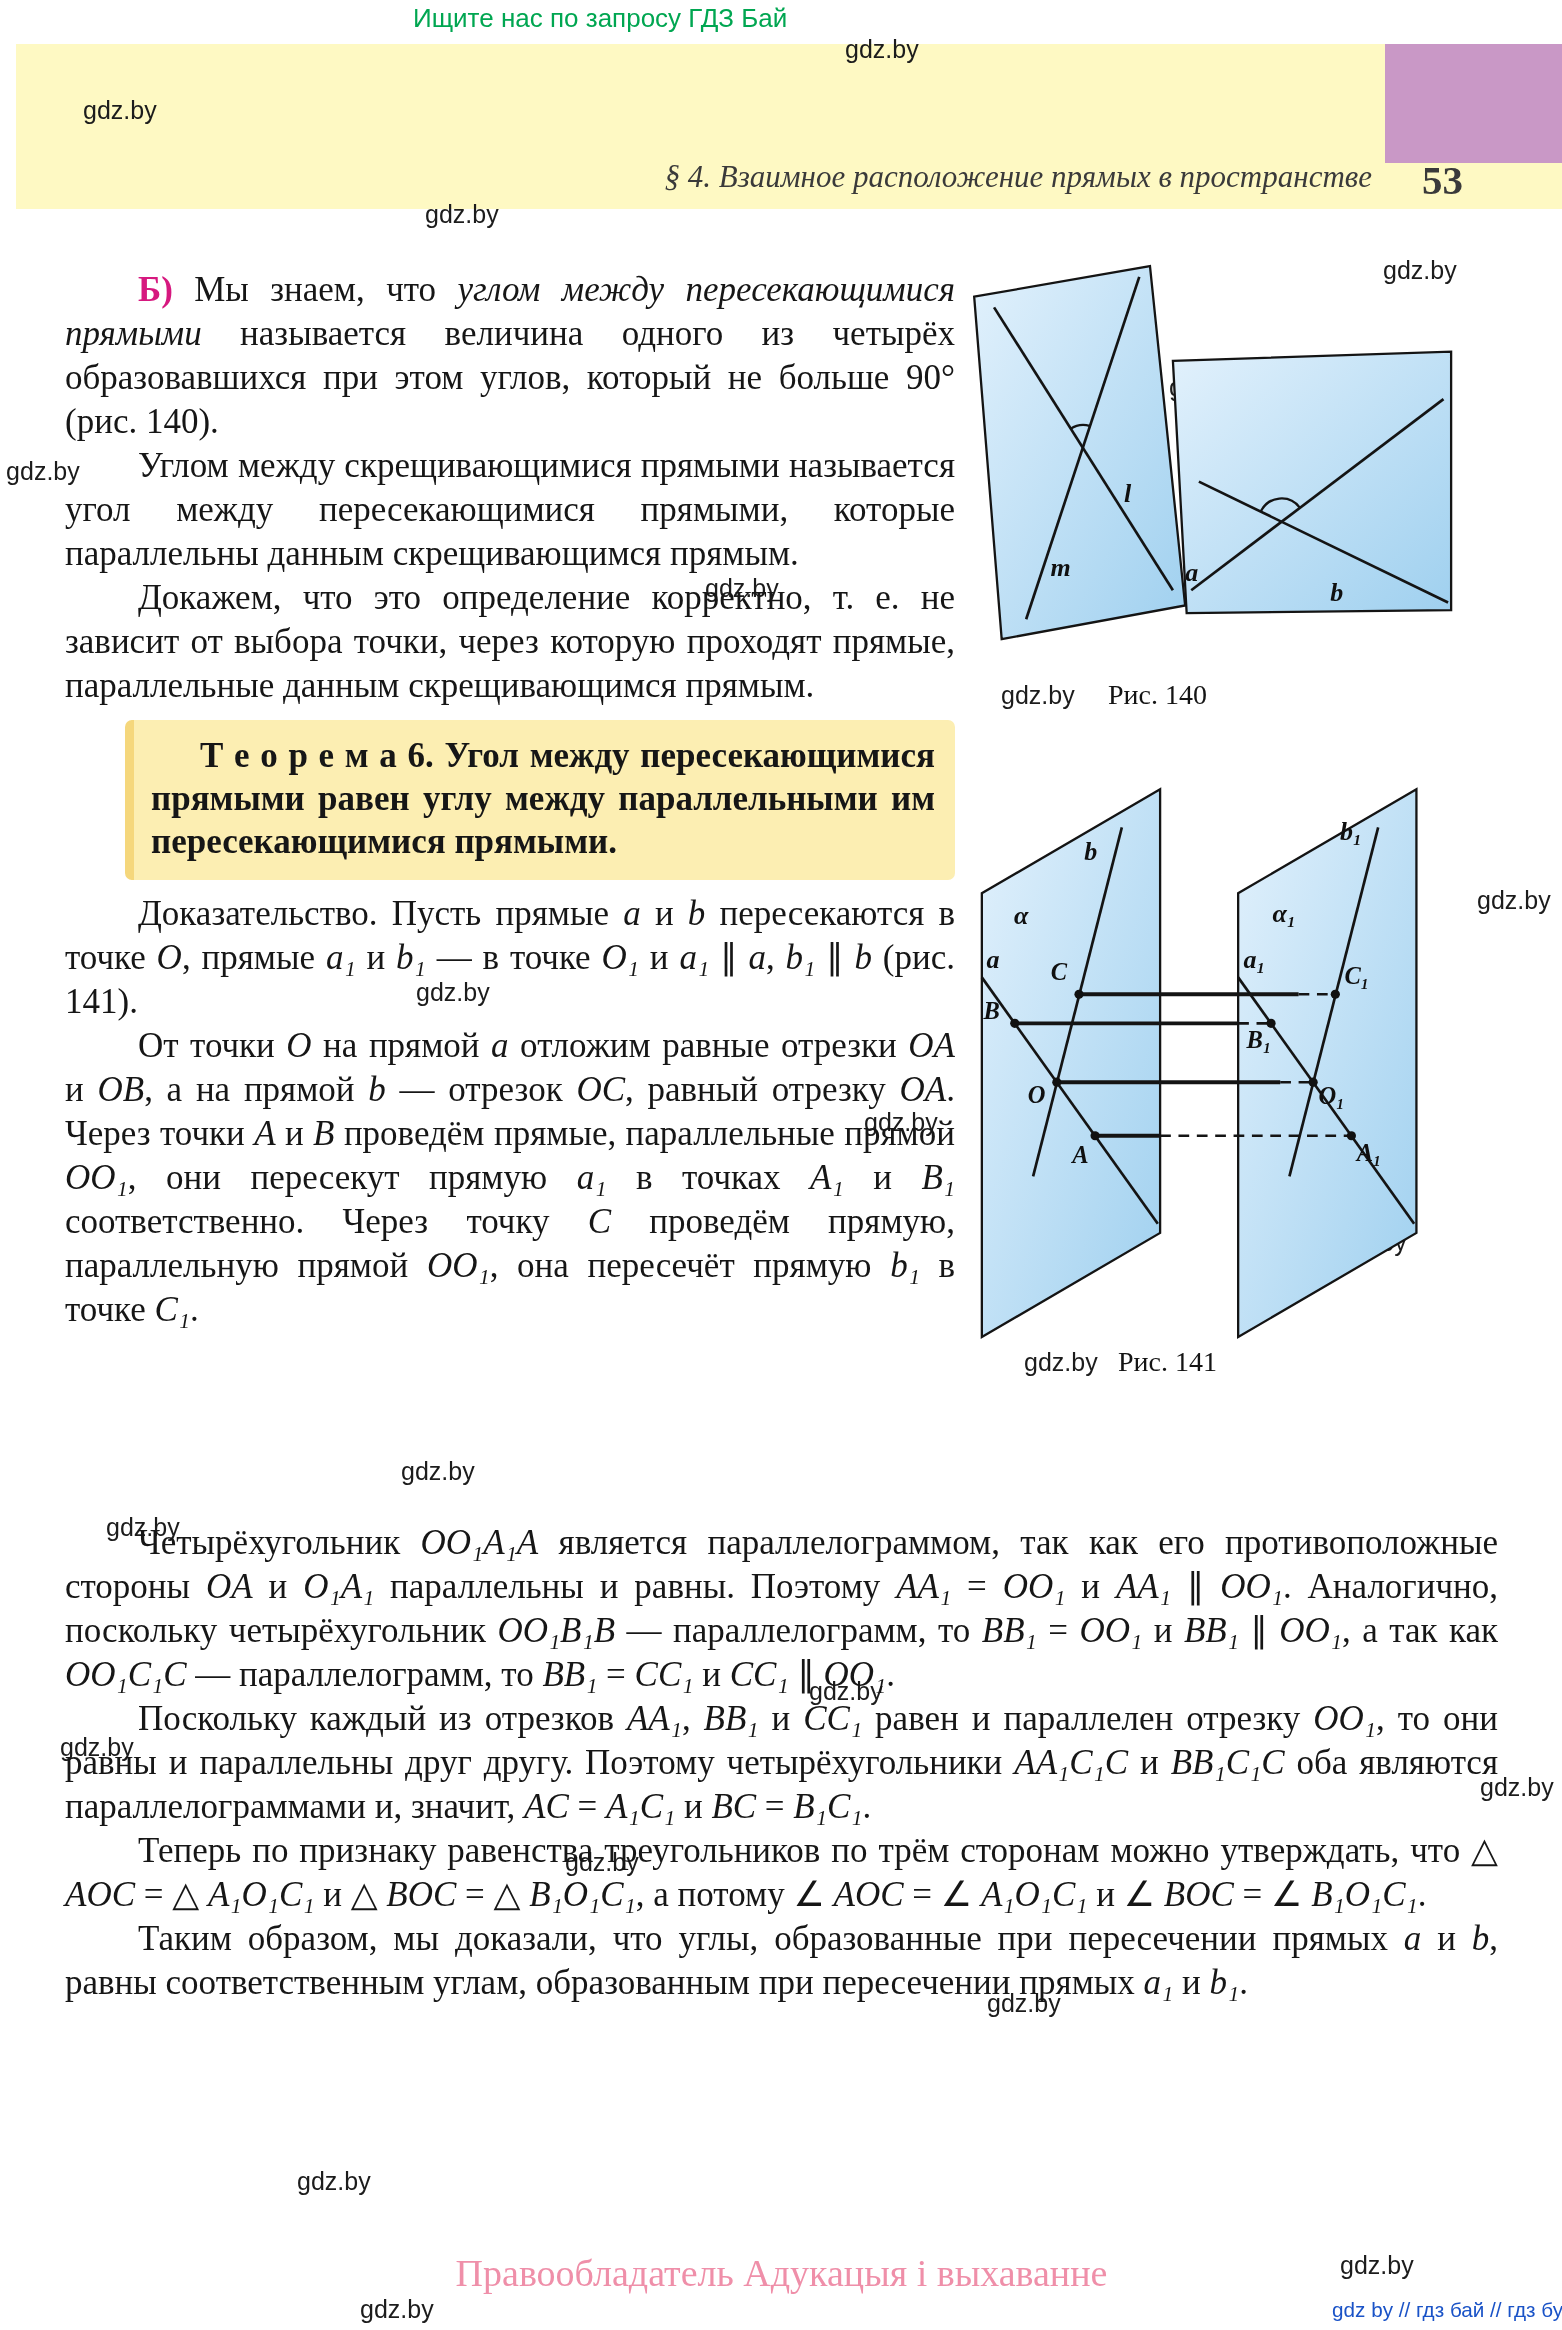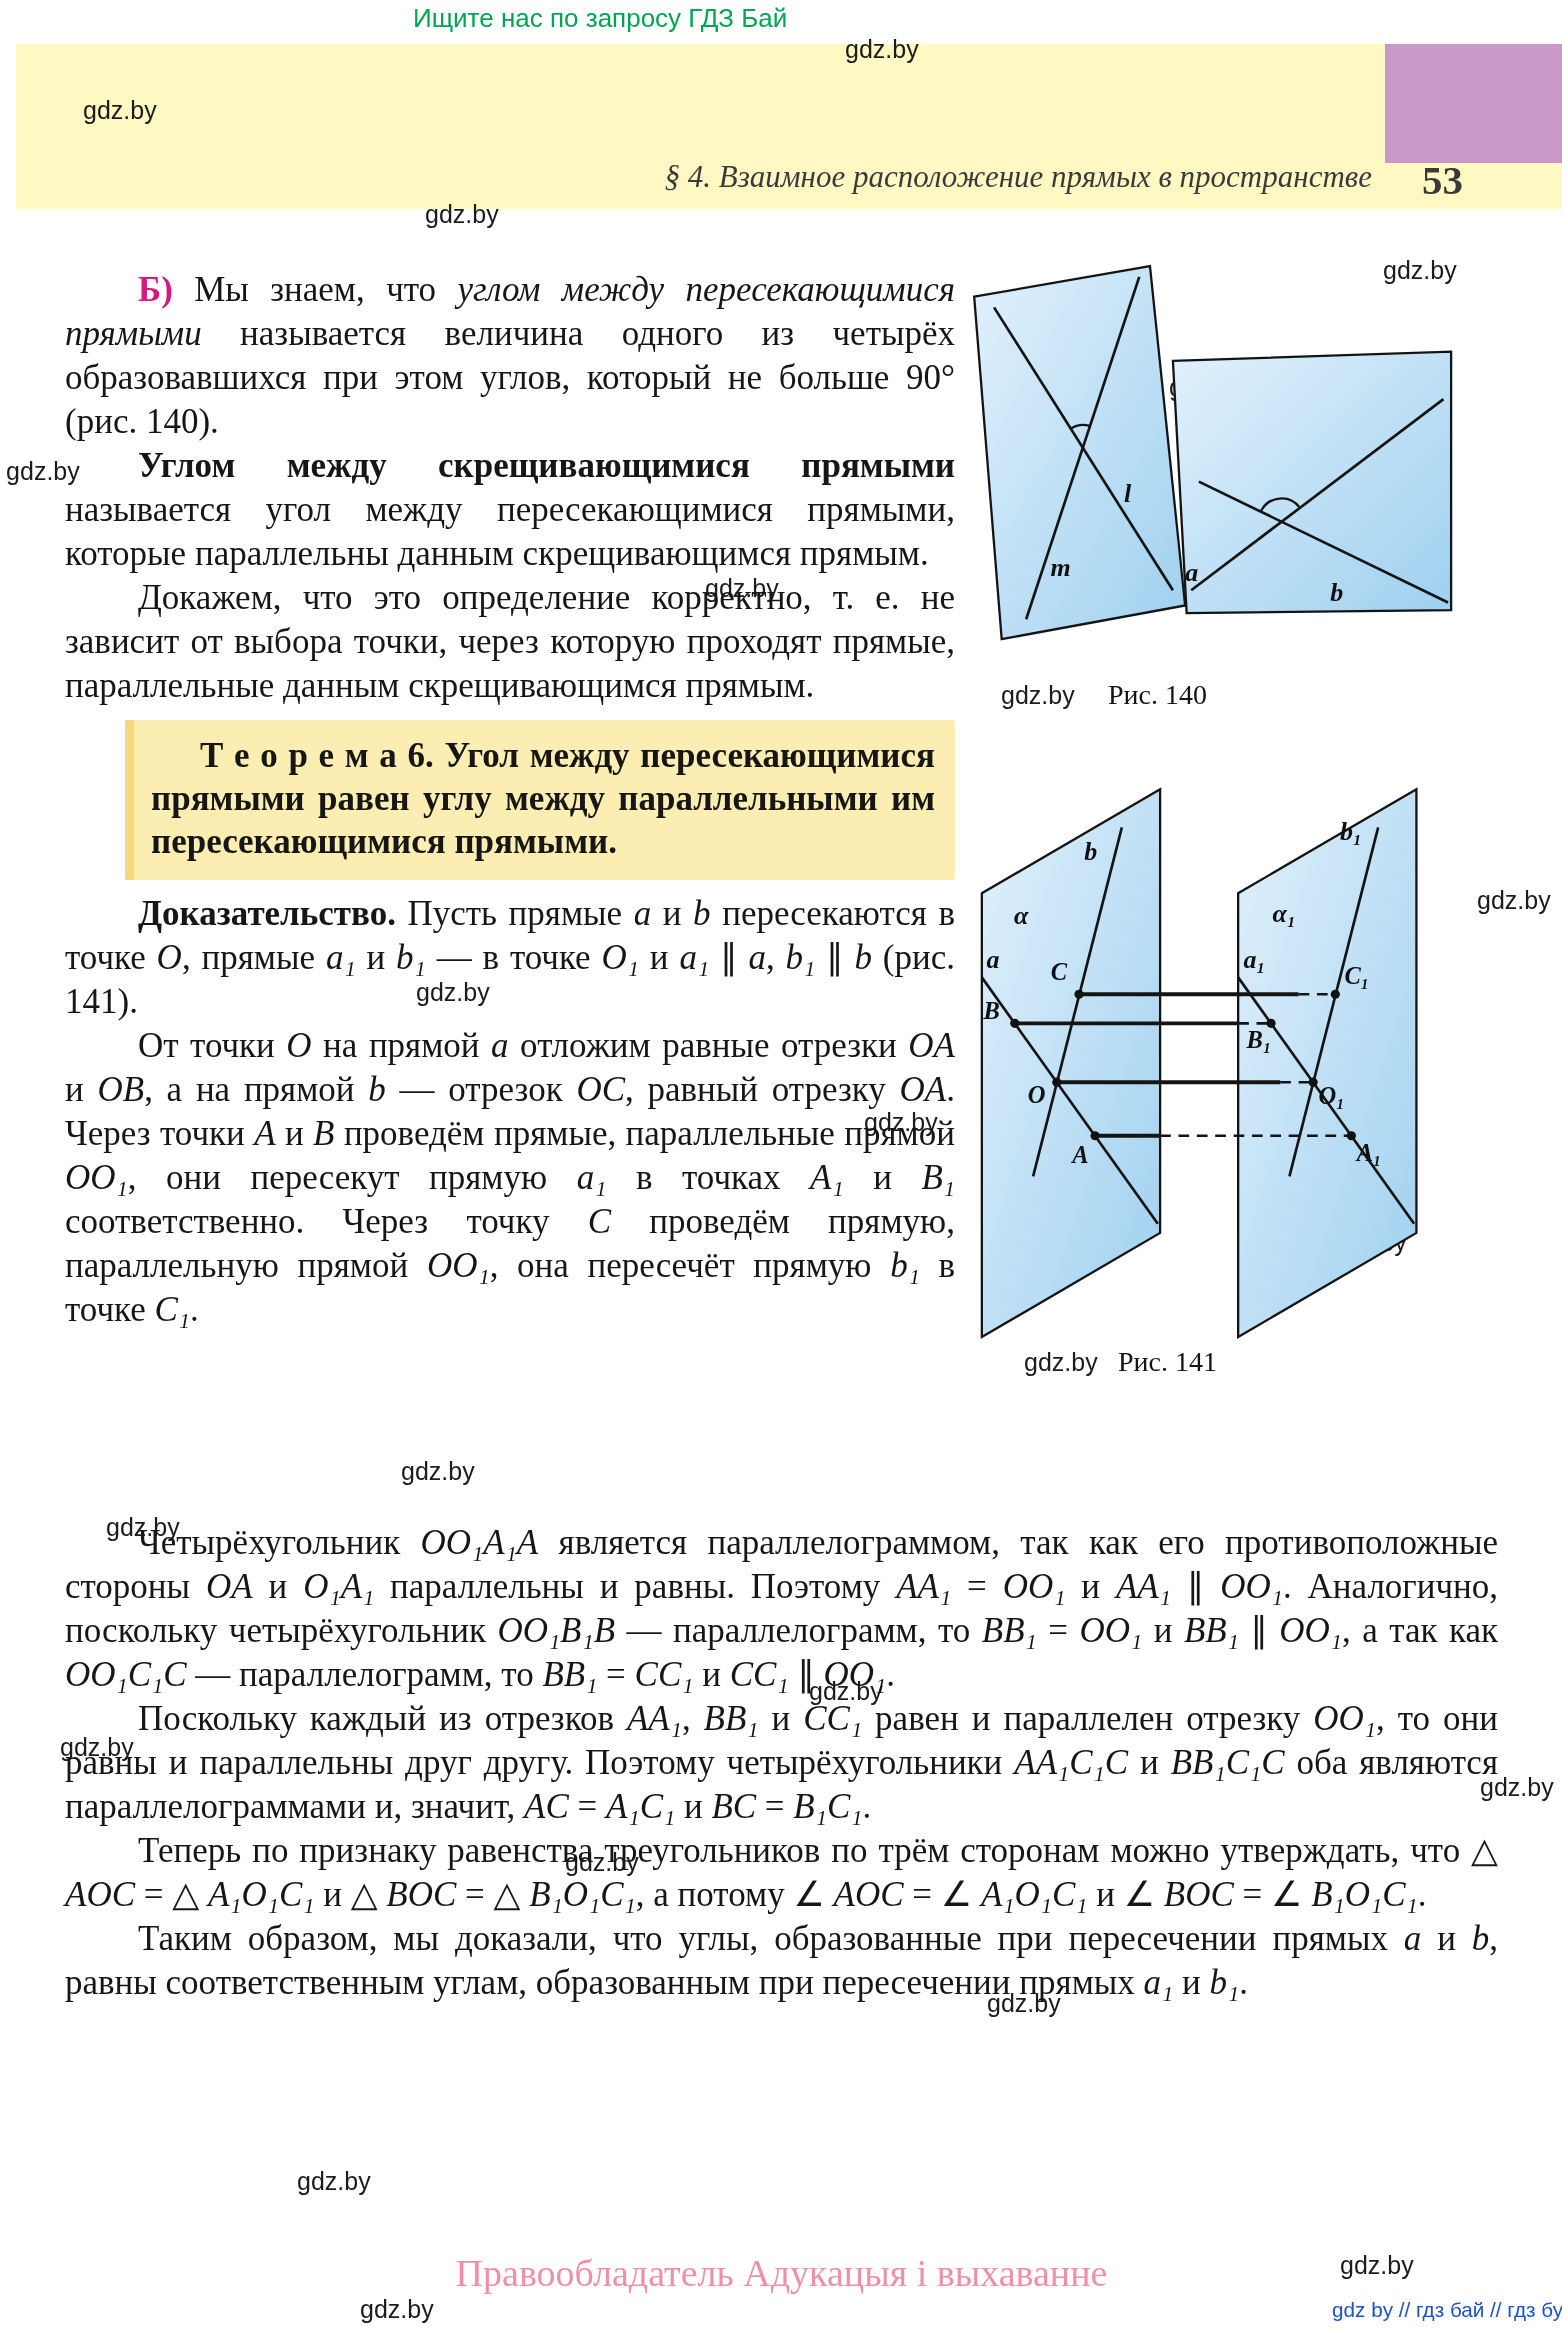--- a/index.html
+++ b/index.html
@@ -12,24 +12,24 @@
   .page-number-box{position:absolute;top:0;right:0;width:194px;height:119px;background:#c998c6;}
   .header-title{position:absolute;right:207px;top:115px;font-style:italic;font-size:31px;color:#3a3a3a;white-space:nowrap;}
   .page-number{position:absolute;right:116px;top:112px;font-weight:700;font-size:41px;color:#3a3a3a;}
 
   .wm{position:absolute;font:400 25px "Liberation Sans",sans-serif;color:#1c1c1c;white-space:nowrap;}
 
   .col-narrow{position:absolute;left:65px;top:268px;width:890px;}
   .col-wide{position:absolute;left:65px;top:1521px;width:1433px;}
   p.body{margin:0;text-indent:73px;text-align:justify;font-size:35px;line-height:44px;color:#161616;}
   .lead-pink{color:#d6187f;font-weight:700;}
-  .lead-bold{font-weight:700;}
+  .lead-bold{font-weight:400;}
   .em-it{font-style:italic;}
 
-  .theorem-box{margin:12.2px 0 12.2px 60px;background:#fceeb2;border-left:9.2px solid #f5d77c;padding:13.8px 20px 17px 17px;border-radius:2px;}
+  .theorem-box{margin:12.2px 0 12.2px 60px;background:#fceeb2;border-left:9.2px solid #f5d77c;padding:13.8px 20px 17px 17px;border-radius:7px;}
   .theorem-box p{margin:0;text-indent:49px;text-align:justify;font-size:35px;line-height:43px;font-weight:700;color:#161616;}
 
   .fig{position:absolute;}
   .fig-caption{position:absolute;font-size:28px;color:#141414;white-space:nowrap;text-align:center;}
   .lbl{font-family:"Liberation Serif",serif;font-style:italic;font-weight:700;font-size:34px;fill:#101010;}
   .lbl-pt{font-family:"Liberation Serif",serif;font-style:italic;font-weight:700;font-size:32px;fill:#101010;}
 
   .footer-rights{position:absolute;left:0;top:2251px;width:100%;text-align:center;font-size:38px;color:#ef8fa9;}
   .footer-links{position:absolute;left:0;top:2298px;width:100%;text-align:right;font:400 20.7px "Liberation Sans",sans-serif;color:#1a53c7;}
 </style>

